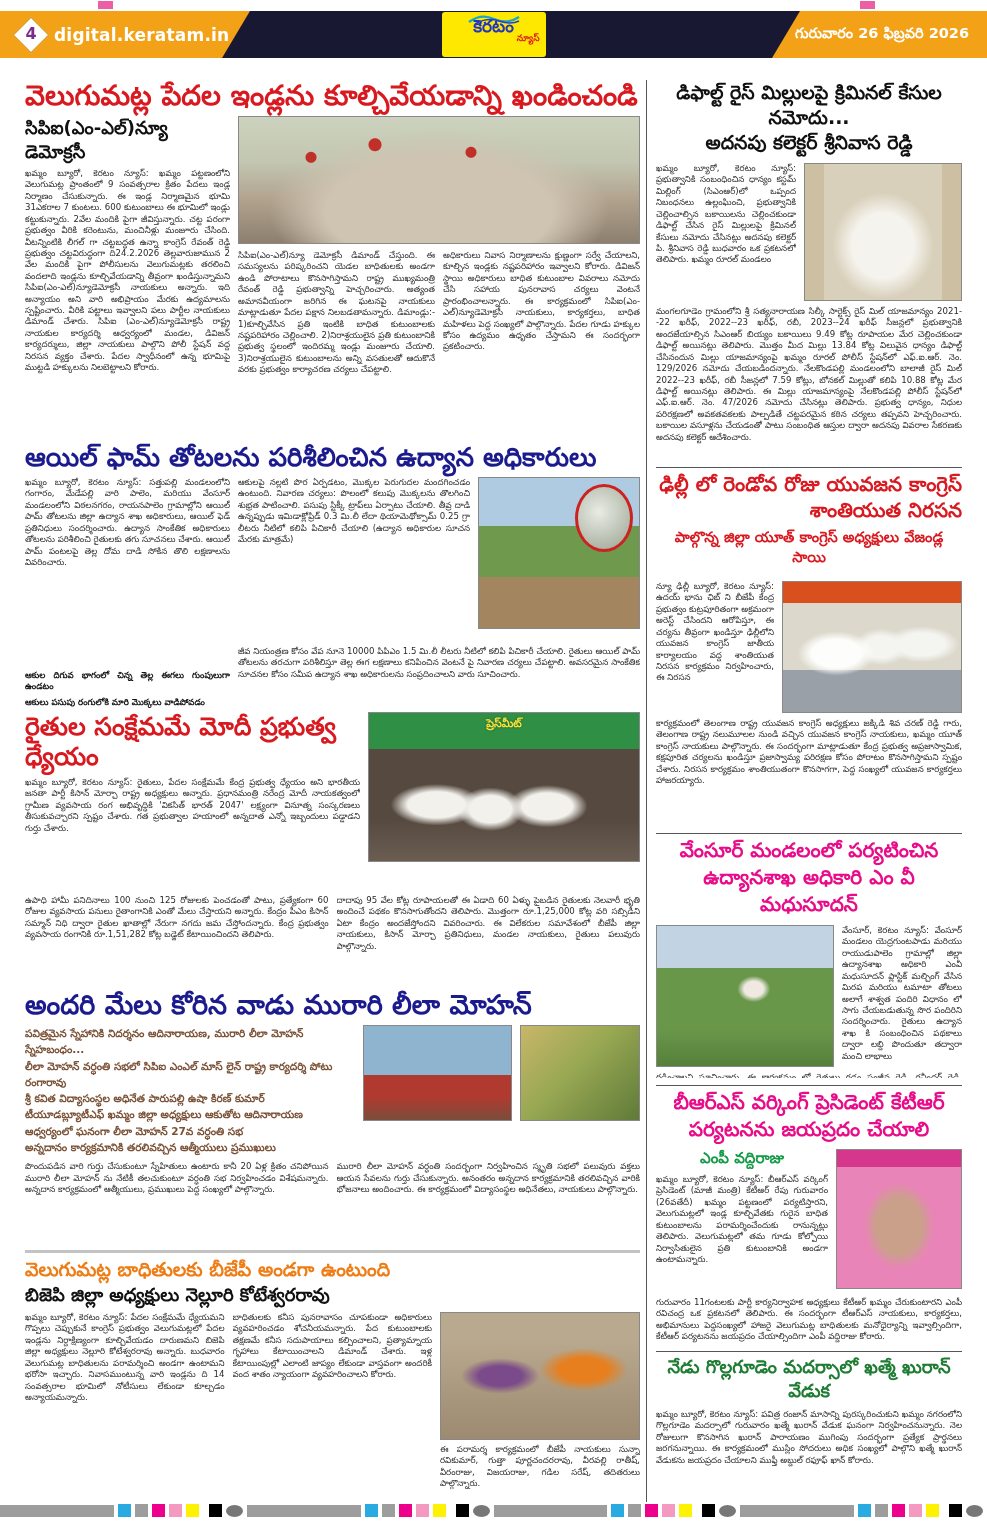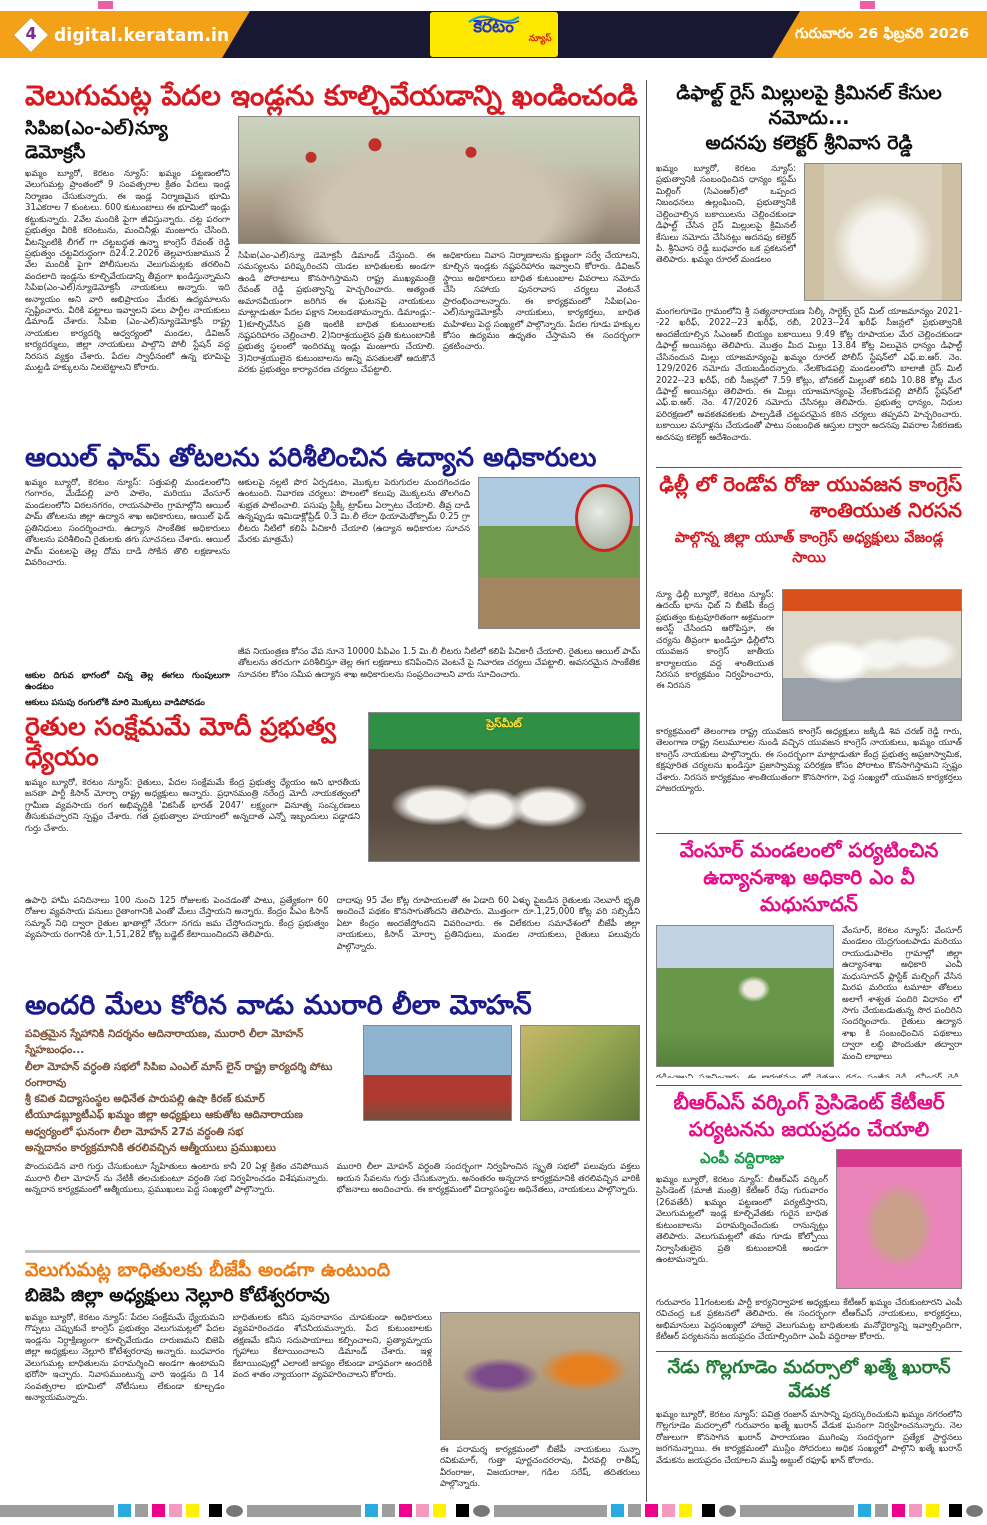--- a/index.html
+++ b/index.html
@@ -10,21 +10,21 @@
   .regmark{position:absolute;top:1px;width:15px;height:8px;background:#ec5fa4;}
   
   .masthead{position:relative;height:47px;background:#f3a117;display:flex;align-items:center;}
   .navy{position:absolute;left:222px;top:0;width:578px;height:47px;background:#181832;
         clip-path:polygon(28px 0,100% 0,calc(100% - 28px) 100%,0 100%);}
   .pagenum-wrap{position:relative;z-index:2;margin-left:16px;width:30px;height:30px;}
   .diamond{position:absolute;left:2px;top:2px;width:24px;height:24px;background:#fff;transform:rotate(45deg);
            border:1px solid #d88c00;}
   .pagenum{position:absolute;left:0;top:4px;width:30px;text-align:center;color:#7b2d8b;font-weight:bold;font-size:16px;}
   .site{position:relative;z-index:2;color:#fff;font-weight:bold;font-size:17px;margin-left:8px;letter-spacing:.2px;}
-  .logo{position:absolute;left:50%;top:1px;transform:translateX(-50%);width:128px;height:45px;background:#ffe800;
+  .logo{position:absolute;left:50%;top:1px;transform:translateX(-50%);width:104px;height:45px;background:#ffe800;
         border-radius:3px;z-index:3;display:flex;flex-direction:column;align-items:center;justify-content:flex-start;}
   .logo svg{display:block;margin-top:1px;}
   .logo-title{color:#1f35c5;font-weight:bold;font-size:17px;line-height:15px;margin-top:-6px;}
   .logo-sub{align-self:flex-end;color:#e01818;font-weight:bold;font-size:9px;margin:0 6px 1px 0;line-height:9px;}
   .date{position:relative;z-index:2;margin-left:auto;margin-right:18px;color:#fff;font-weight:bold;font-size:14.5px;}
   
   .main{display:flex;padding:22px 25px 0 25px;gap:0;height:1444px;box-sizing:border-box;}
   .lcol{width:615px;flex:none;display:flex;flex-direction:column;}
   .vrule{width:1px;background:#555;margin:0 3px 0 6px;flex:none;}
   .rcol{flex:1;display:flex;flex-direction:column;padding-left:6px;}
@@ -230,21 +230,21 @@
           <div class="bt col" style="flex:1;height:138px">ఖమ్మం బ్యూరో, కెరటం న్యూస్: ప్రభుత్వానికి సంబంధించిన ధాన్యం కస్టమ్ మిల్లింగ్ (సిఎంఆర్)లో ఒప్పంద నిబంధనలు ఉల్లంఘించి, ప్రభుత్వానికి చెల్లించాల్సిన బకాయిలను చెల్లించకుండా డిఫాల్ట్ చేసిన రైస్ మిల్లులపై క్రిమినల్ కేసులు నమోదు చేసినట్లు అదనపు కలెక్టర్ పి. శ్రీనివాస రెడ్డి బుధవారం ఒక ప్రకటనలో తెలిపారు. ఖమ్మం రూరల్ మండలం</div>
           <div class="ph ph-r1" style="width:158px;height:138px"></div>
         </div>
         <div class="bt" style="margin-top:5px;flex:1">మంగలగూడెం గ్రామంలోని శ్రీ సత్యనారాయణ సిల్కీ సార్టెక్స్ రైస్ మిల్ యాజమాన్యం 2021--22 ఖరీఫ్, 2022--23 ఖరీఫ్, రబీ, 2023--24 ఖరీఫ్ సీజన్లలో ప్రభుత్వానికి అందజేయాల్సిన సిఎంఆర్ బియ్యం బకాయిలు 9.49 కోట్ల రూపాయల మేర చెల్లించకుండా డిఫాల్ట్ అయినట్లు తెలిపారు. మొత్తం మీద మిల్లు 13.84 కోట్ల విలువైన ధాన్యం డిఫాల్ట్ చేసినందున మిల్లు యాజమాన్యంపై ఖమ్మం రూరల్ పోలీస్ స్టేషన్‌లో ఎఫ్.ఐ.ఆర్. నెం. 129/2026 నమోదు చేయబడిందన్నారు. నేలకొండపల్లి మండలంలోని బాలాజీ రైస్ మిల్ 2022--23 ఖరీఫ్, రబీ సీజన్లలో 7.59 కోట్లు, బోనకల్ మిల్లుతో కలిపి 10.88 కోట్ల మేర డిఫాల్ట్ అయినట్లు తెలిపారు. ఈ మిల్లు యాజమాన్యంపై నేలకొండపల్లి పోలీస్ స్టేషన్‌లో ఎఫ్.ఐ.ఆర్. నెం. 47/2026 నమోదు చేసినట్లు తెలిపారు. ప్రభుత్వ ధాన్యం, నిధుల పరిరక్షణలో అవకతవకలకు పాల్పడితే చట్టపరమైన కఠిన చర్యలు తప్పవని హెచ్చరించారు. బకాయిల వసూళ్లను చేయడంతో పాటు సంబంధిత ఆస్తుల ద్వారా అదనపు వివరాల సేకరణకు అదనపు కలెక్టర్ ఆదేశించారు.</div>
       </article>
 
       <article class="art" style="height:362px;margin-top:4px">
         <hr class="hr-thin">
         <div class="h-redc">ఢిల్లీ లో రెండోవ రోజు యువజన కాంగ్రెస్ శాంతియుత నిరసన</div>
         <div class="sub-redc" style="margin-top:4px">పాల్గొన్న జిల్లా యూత్ కాంగ్రెస్ అధ్యక్షులు వేజండ్ల సాయి</div>
-        <div class="row" style="margin-top:22px">
+        <div class="row" style="margin-top:14px">
           <div class="bt col" style="width:118px;flex:none;height:132px">న్యూ ఢిల్లీ బ్యూరో, కెరటం న్యూస్: ఉదయ్ భాను ఛిబ్ ని బీజేపీ కేంద్ర ప్రభుత్వం కుట్రపూరితంగా అక్రమంగా అరెస్ట్ చేసిందని ఆరోపిస్తూ, ఈ చర్యను తీవ్రంగా ఖండిస్తూ ఢిల్లీలోని యువజన కాంగ్రెస్ జాతీయ కార్యాలయం వద్ద శాంతియుత నిరసన కార్యక్రమం నిర్వహించారు, ఈ నిరసన</div>
           <div class="ph ph-r2" style="flex:1;height:132px"></div>
         </div>
         <div class="bt" style="margin-top:5px;flex:1">కార్యక్రమంలో తెలంగాణ రాష్ట్ర యువజన కాంగ్రెస్ అధ్యక్షులు జక్కిడి శివ చరణ్ రెడ్డి గారు, తెలంగాణ రాష్ట్ర నలుమూలల నుండి వచ్చిన యువజన కాంగ్రెస్ నాయకులు, ఖమ్మం యూత్ కాంగ్రెస్ నాయకులు పాల్గొన్నారు. ఈ సందర్భంగా మాట్లాడుతూ కేంద్ర ప్రభుత్వ అప్రజాస్వామిక, కక్షపూరిత చర్యలను ఖండిస్తూ ప్రజాస్వామ్య పరిరక్షణ కోసం పోరాటం కొనసాగిస్తామని స్పష్టం చేశారు. నిరసన కార్యక్రమం శాంతియుతంగా కొనసాగగా, పెద్ద సంఖ్యలో యువజన కార్యకర్తలు హాజరయ్యారు.</div>
       </article>
 
       <article class="art" style="height:248px;margin-top:4px">
         <hr class="hr-thin">
         <div class="h-mag">వేంసూర్ మండలంలో పర్యటించిన ఉద్యానశాఖ అధికారి ఎం వీ మధుసూదన్</div>
         <div class="row" style="margin-top:7px">

